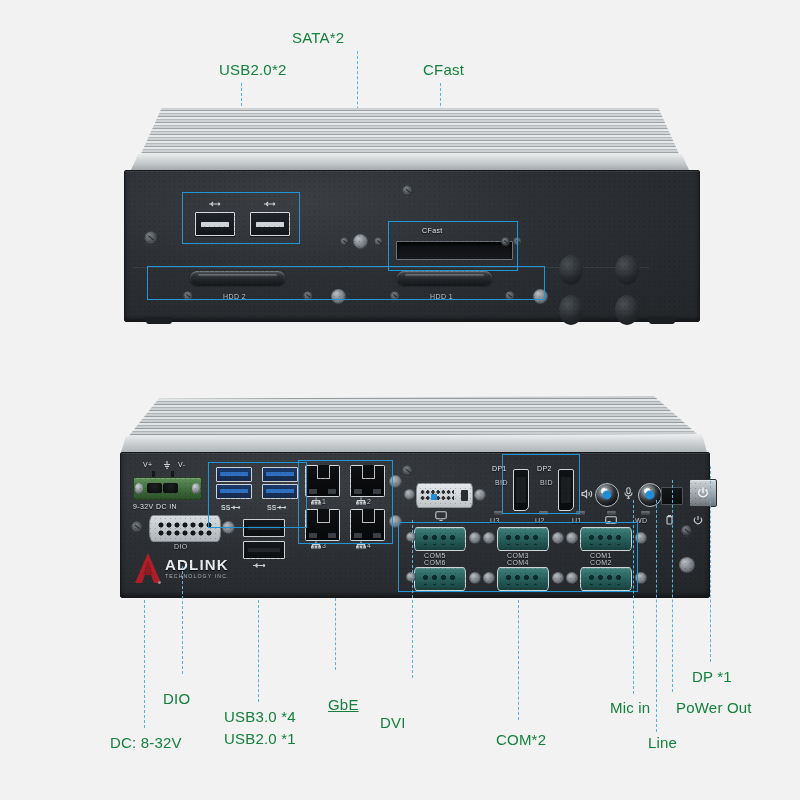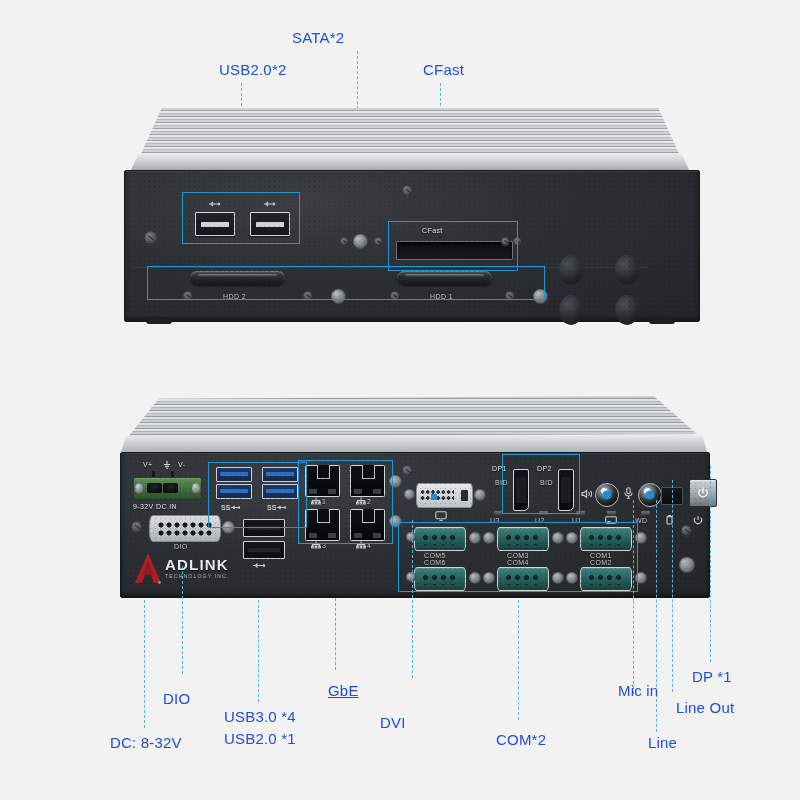--- a/index.html
+++ b/index.html
@@ -9,21 +9,21 @@
     font-family:"Liberation Sans", sans-serif;
     position:relative;
     overflow:hidden;
     -webkit-font-smoothing:antialiased;
   }
   #stage{position:absolute;inset:0;}
 
   
   .callout{
     position:absolute;
-    color:#1d4ed8;
+    color:#15803d;
     font-size:15px;
     letter-spacing:.2px;
     white-space:nowrap;
     line-height:1.25;
   }
   .callout.c2{line-height:1.45;}
 
   
   .leader{
     position:absolute;
@@ -598,21 +598,21 @@
   <div class="leader" style="left:656px;top:500px;height:232px;"></div>
   <div class="leader" style="left:672px;top:480px;height:212px;"></div>
   <div class="leader" style="left:710px;top:466px;height:196px;"></div>
 
   <div class="callout" style="left:110px;top:734px;">DC: 8-32V</div>
   <div class="callout" style="left:163px;top:690px;">DIO</div>
   <div class="callout c2" style="left:224px;top:706px;">
     <div>USB3.0 *4</div>
     <div>USB2.0 *1</div>
   </div>
-  <div class="callout" style="left:328px;top:682px;text-decoration:underline;">GbE</div>
+  <div class="callout" style="left:328px;top:696px;text-decoration:underline;">GbE</div>
   <div class="callout" style="left:380px;top:714px;">DVI</div>
   <div class="callout" style="left:496px;top:731px;">COM*2</div>
-  <div class="callout" style="left:610px;top:682px;margin-left:8px;">Mic in</div>
+  <div class="callout" style="left:610px;top:699px;">Mic in</div>
   <div class="callout" style="left:648px;top:734px;">Line</div>
-  <div class="callout" style="left:676px;top:699px;">Line Out</div>
+  <div class="callout" style="left:676px;top:699px;">PoWer Out</div>
   <div class="callout" style="left:692px;top:668px;">DP *1</div>
 
 </div>
 
 </body></html>

